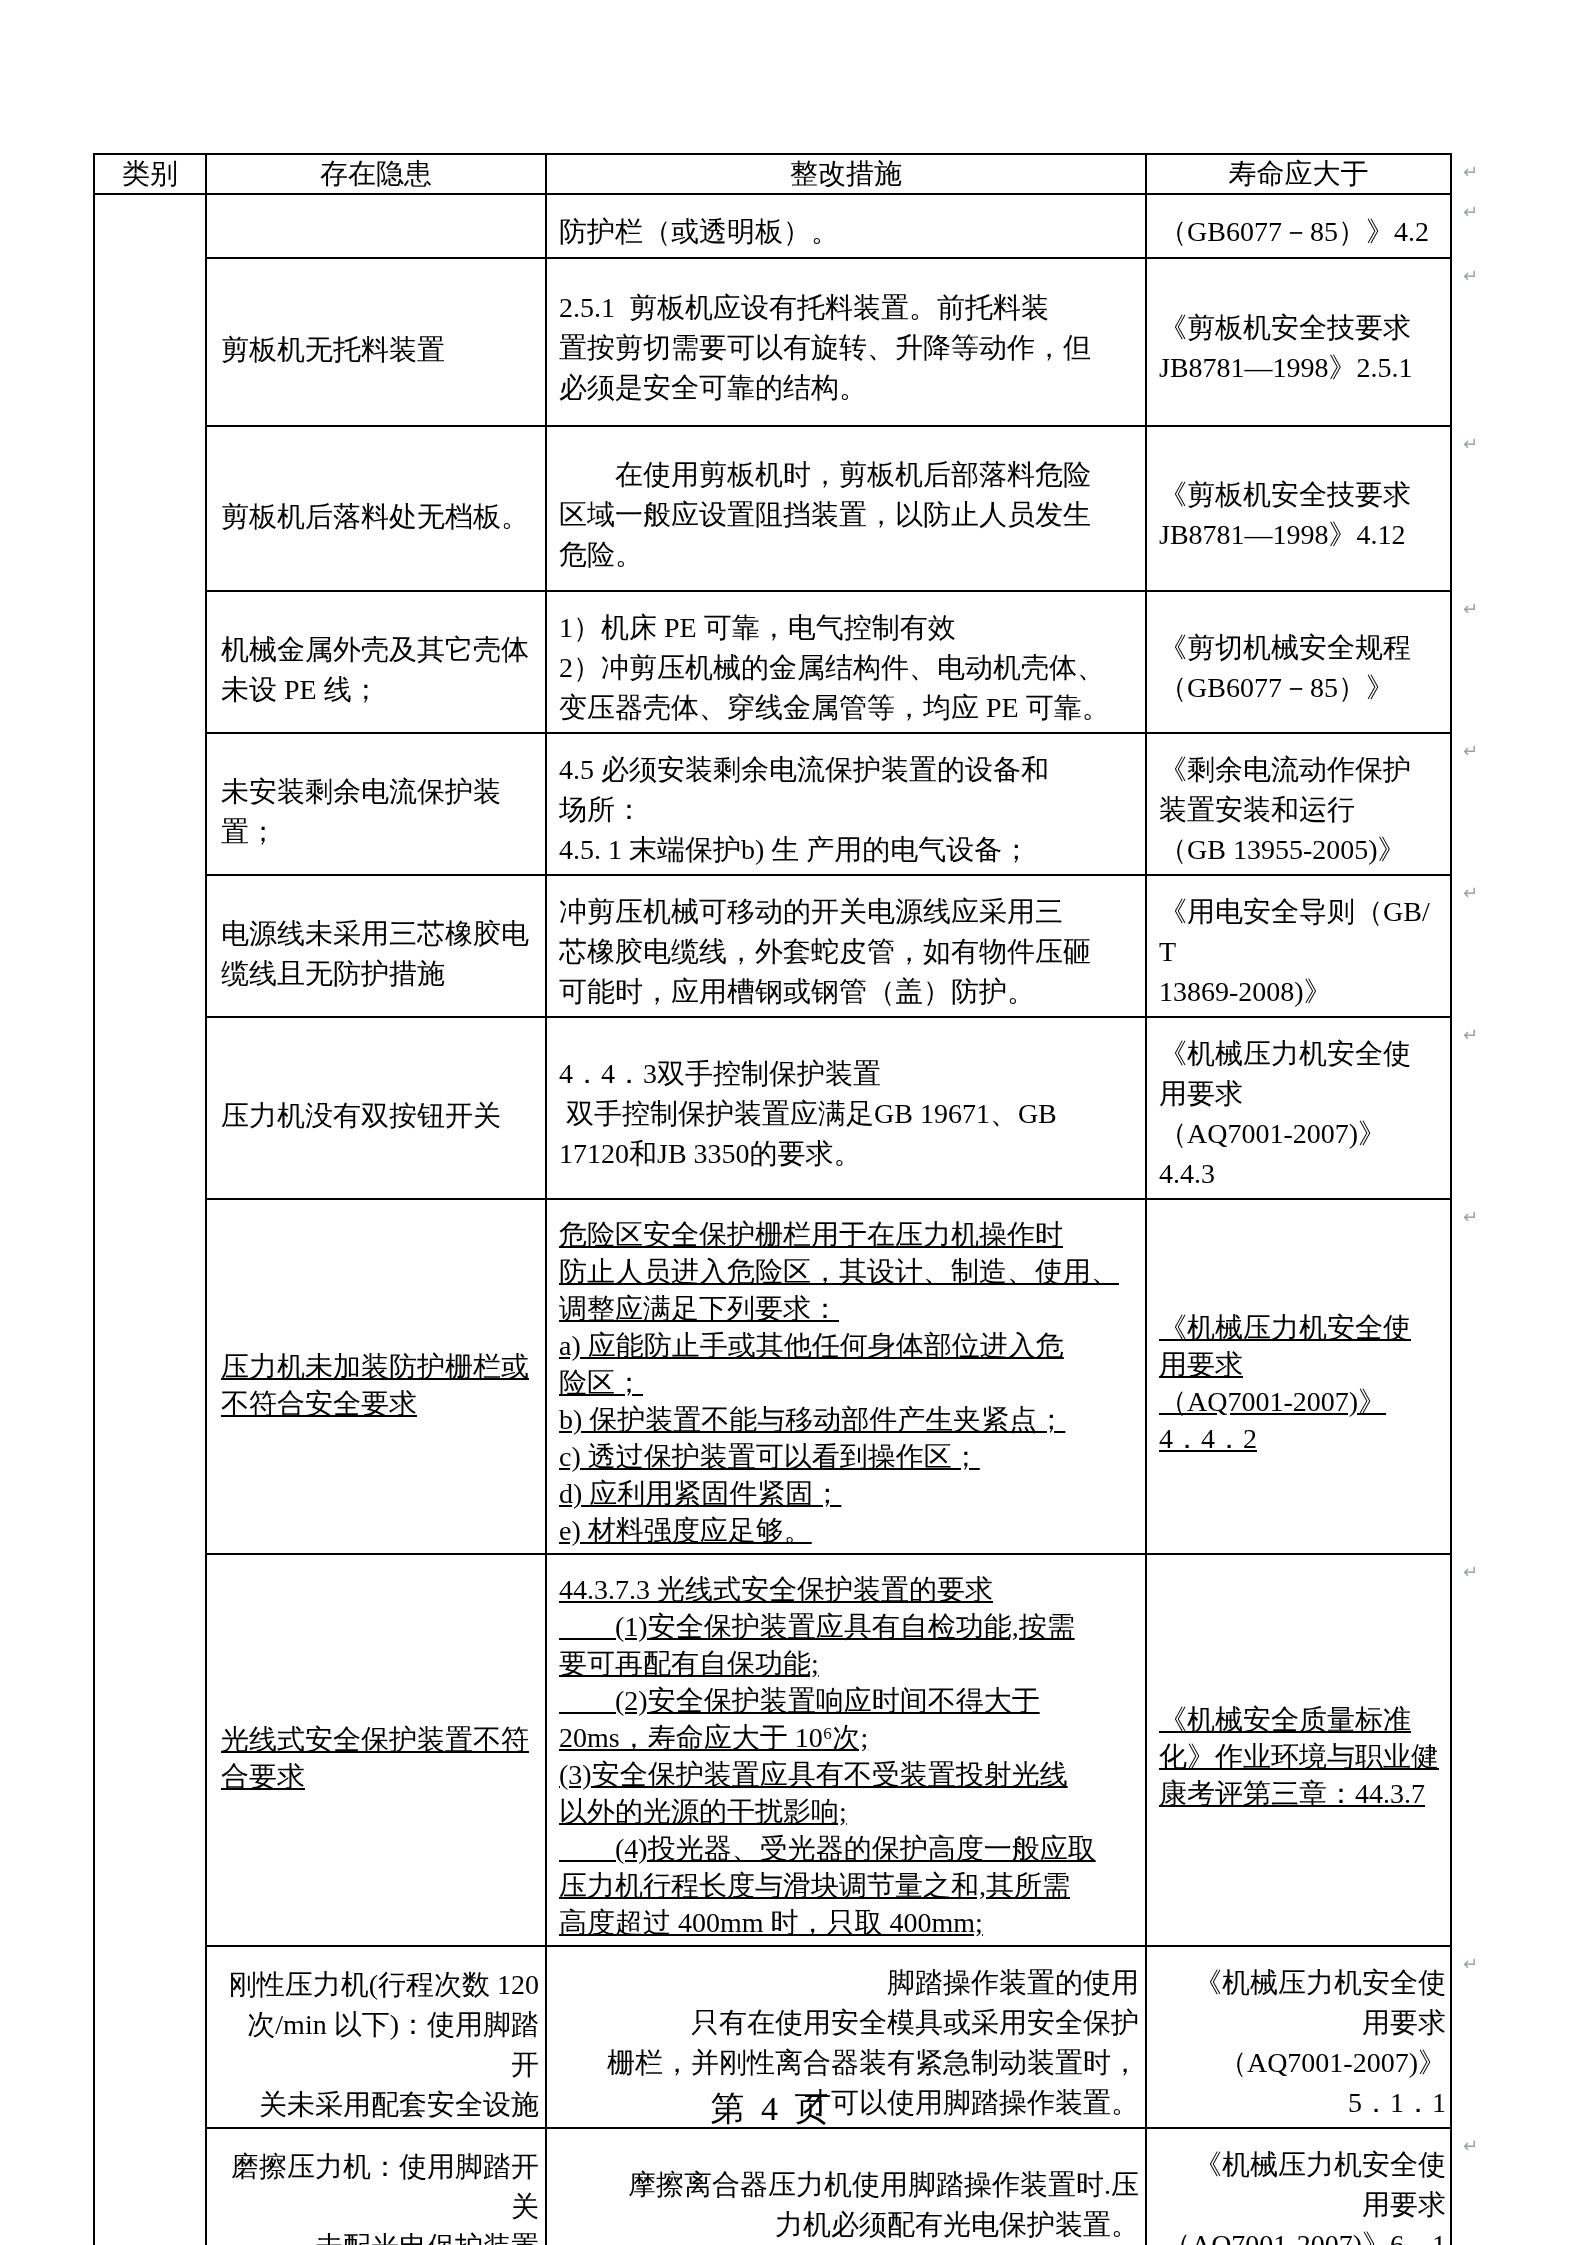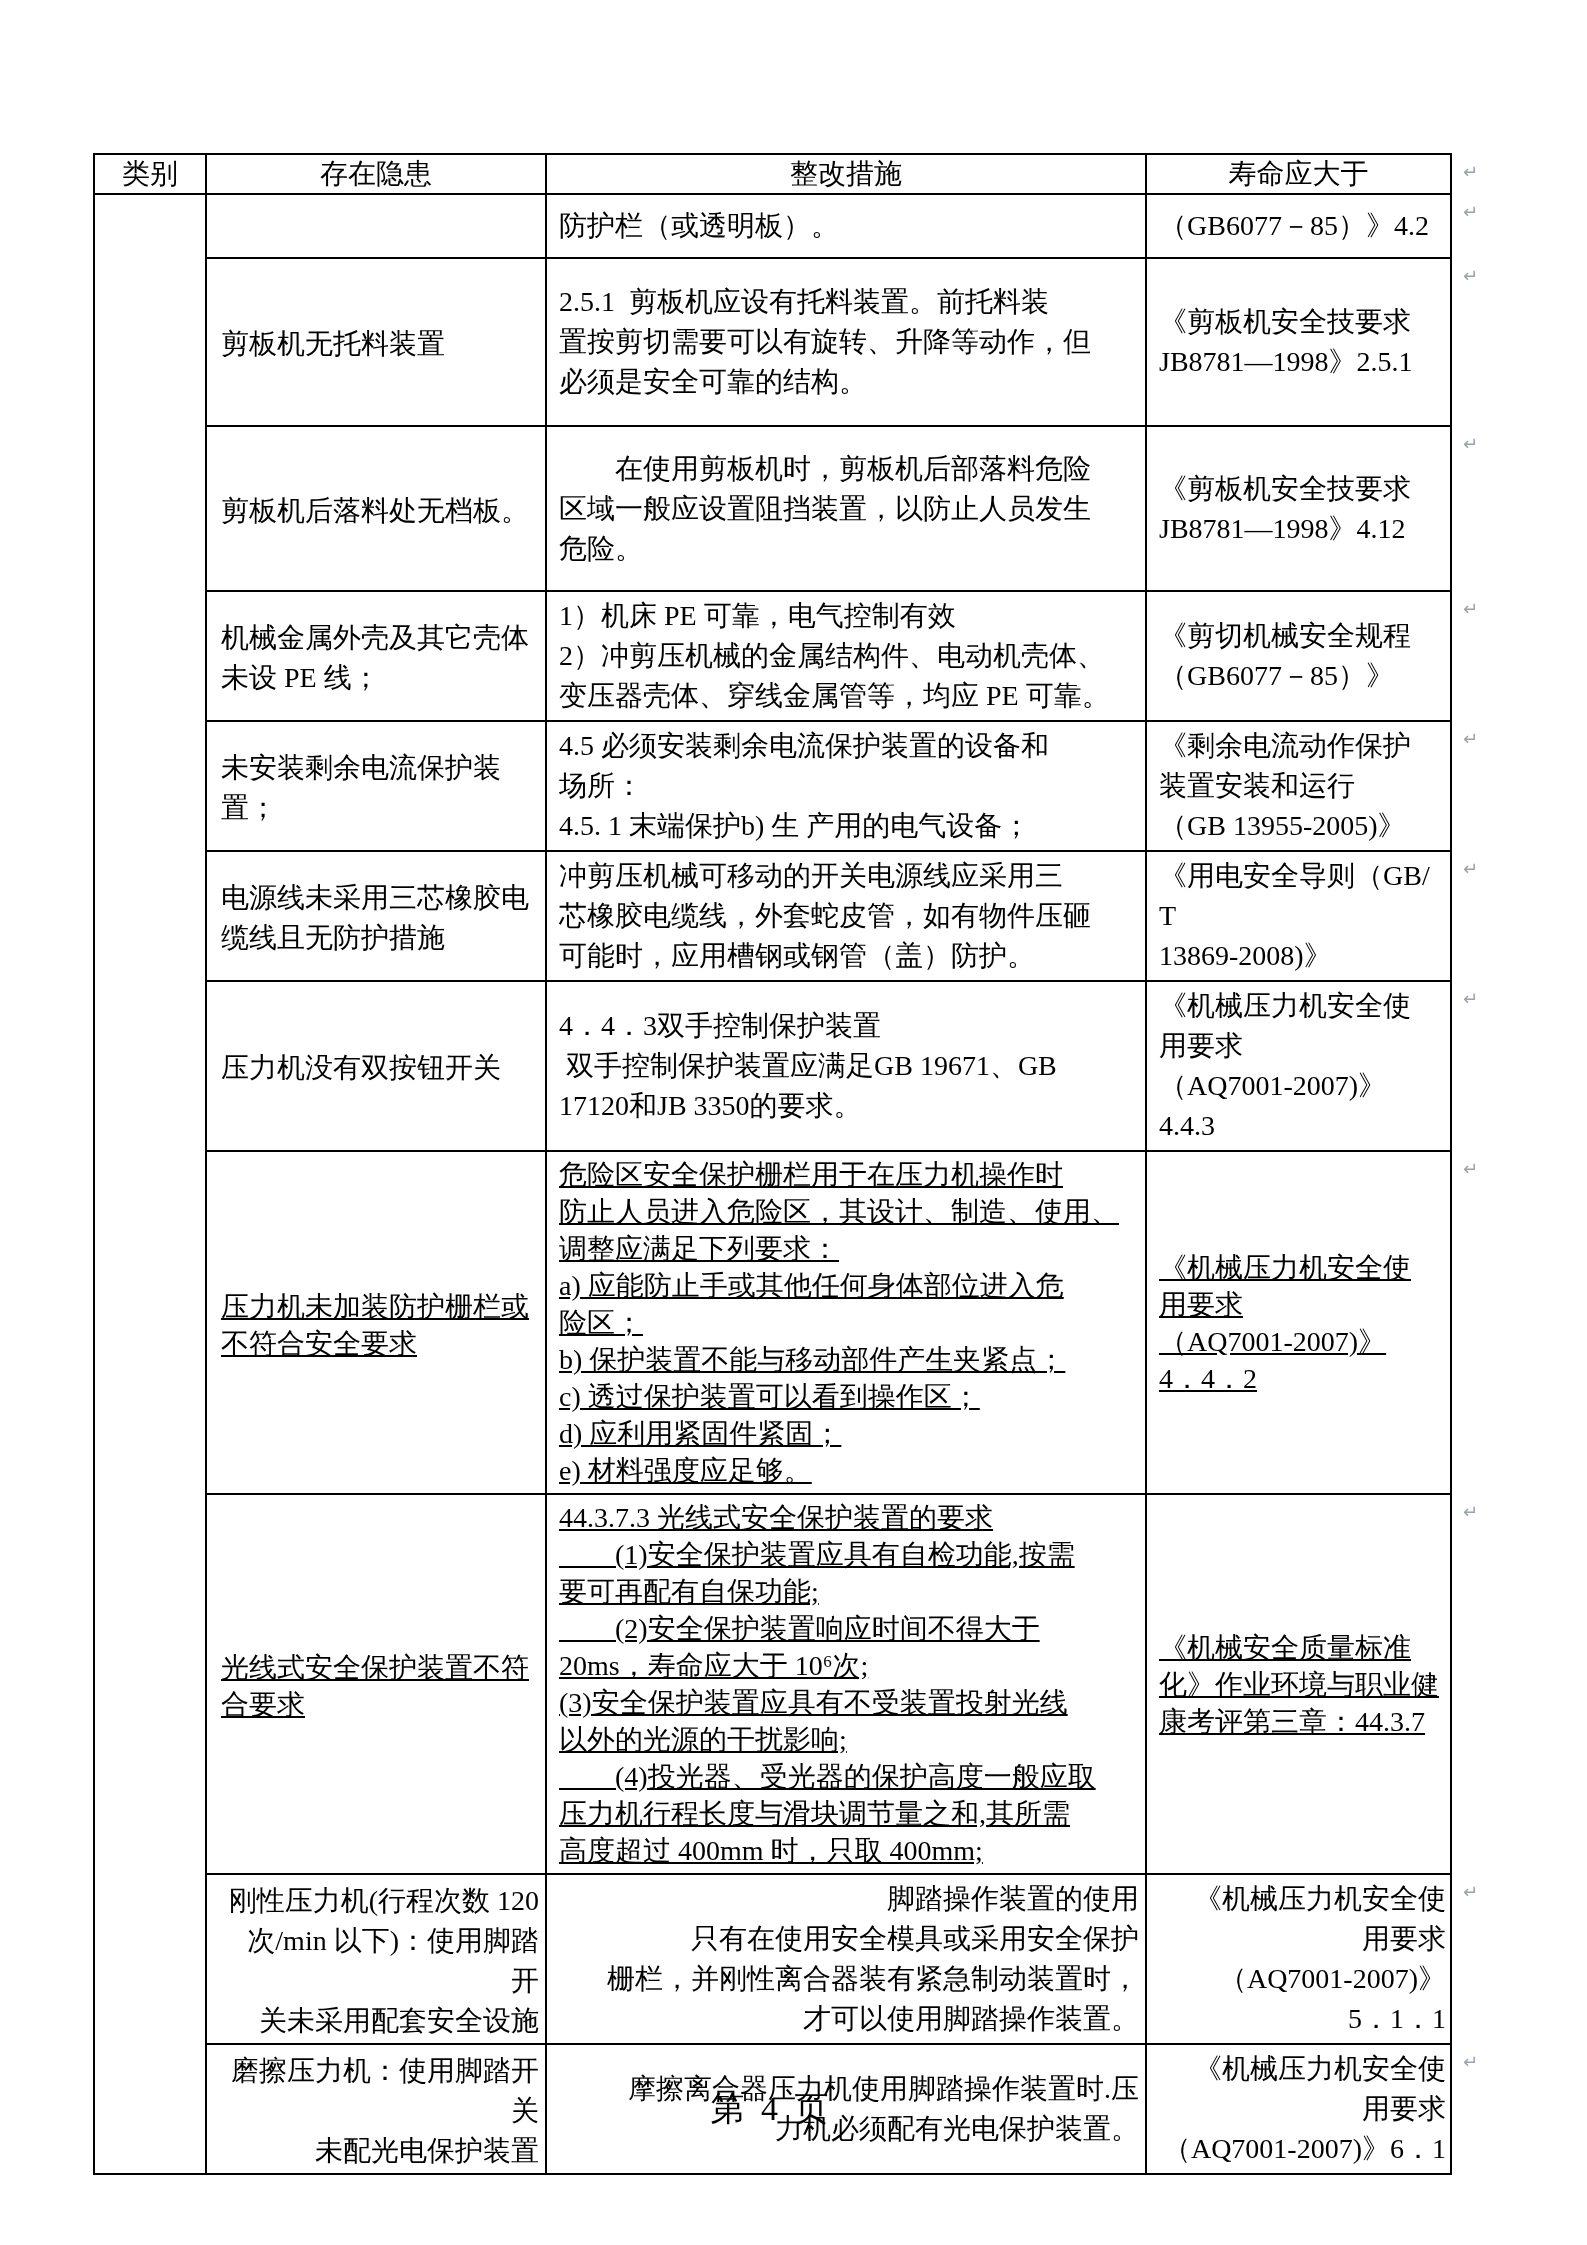--- a/index.html
+++ b/index.html
@@ -14,21 +14,21 @@
   .table-wrap { position:absolute; left:93px; top:153px; width:1357px; }
   table { border-collapse:collapse; width:100%; table-layout:fixed; }
   th,td {
     border:2px solid #000;
     font-size:28px;
     font-weight:normal;
     vertical-align:middle;
     overflow:visible;
   }
   thead th { height:40px; text-align:center; line-height:36px; position:relative;margin-top:44px; }
-  .cell-text { white-space:pre-wrap; line-height:40px; word-break:break-all; }
+  .cell-text { white-space:pre-wrap; line-height:40px; word-break:break-all;margin-top:12px; }
   tr.tight .cell-text { line-height:37px;text-decoration:underline; }
   td.category-cell { border-bottom:2px solid #000; }
   td.hazard   { padding:4px 6px 0 14px; }
   td.measure  { padding:4px 6px 4px 12px; }
   td.standard { padding:4px 4px 4px 12px; position:relative; }
   .para-mark {
     position:absolute; right:-28px; top:8px;
     font-size:18px; line-height:18px;
     color:#9aa2aa;
     font-family:"DejaVu Sans",sans-serif;

